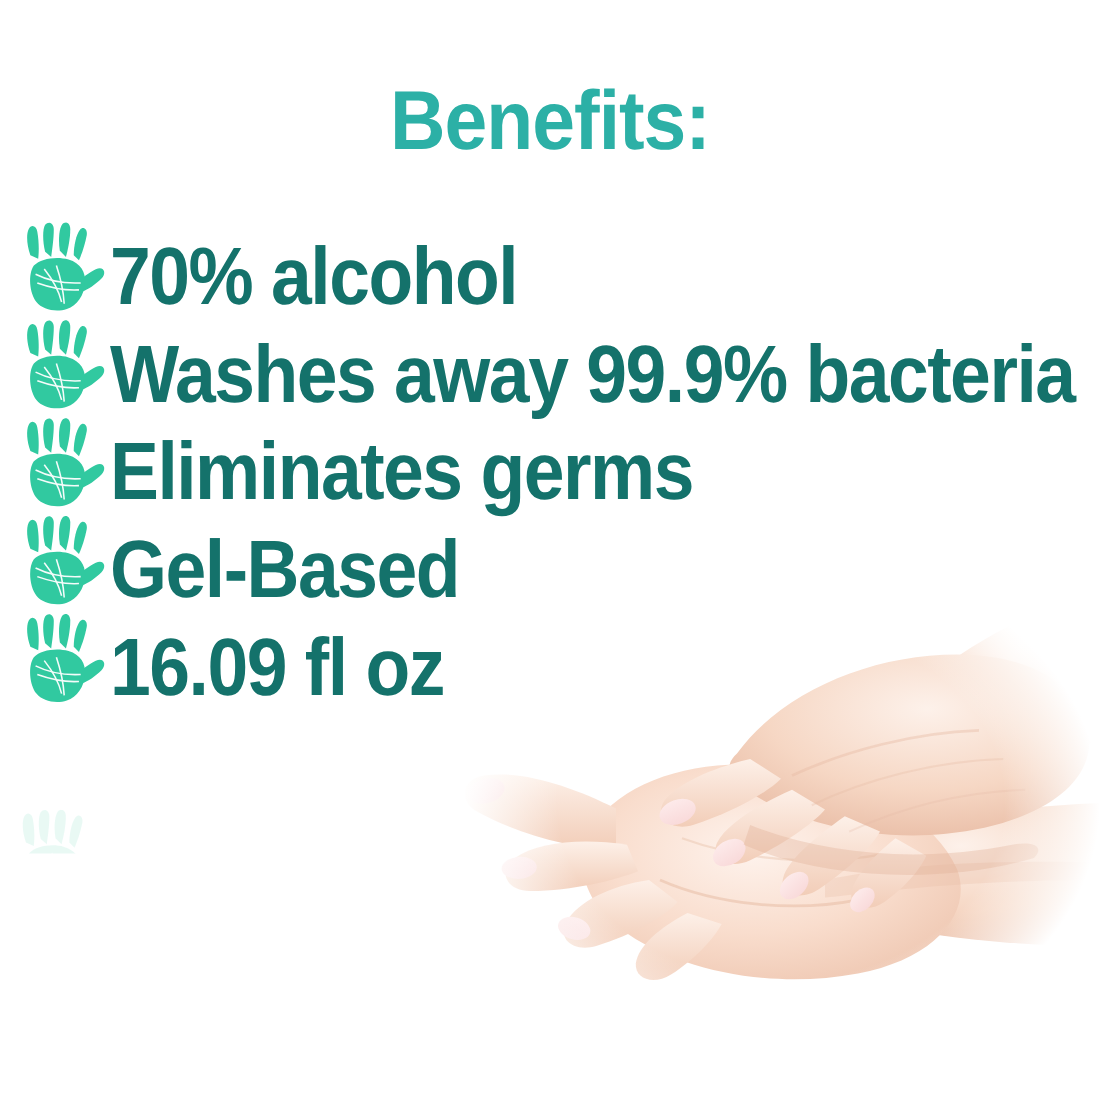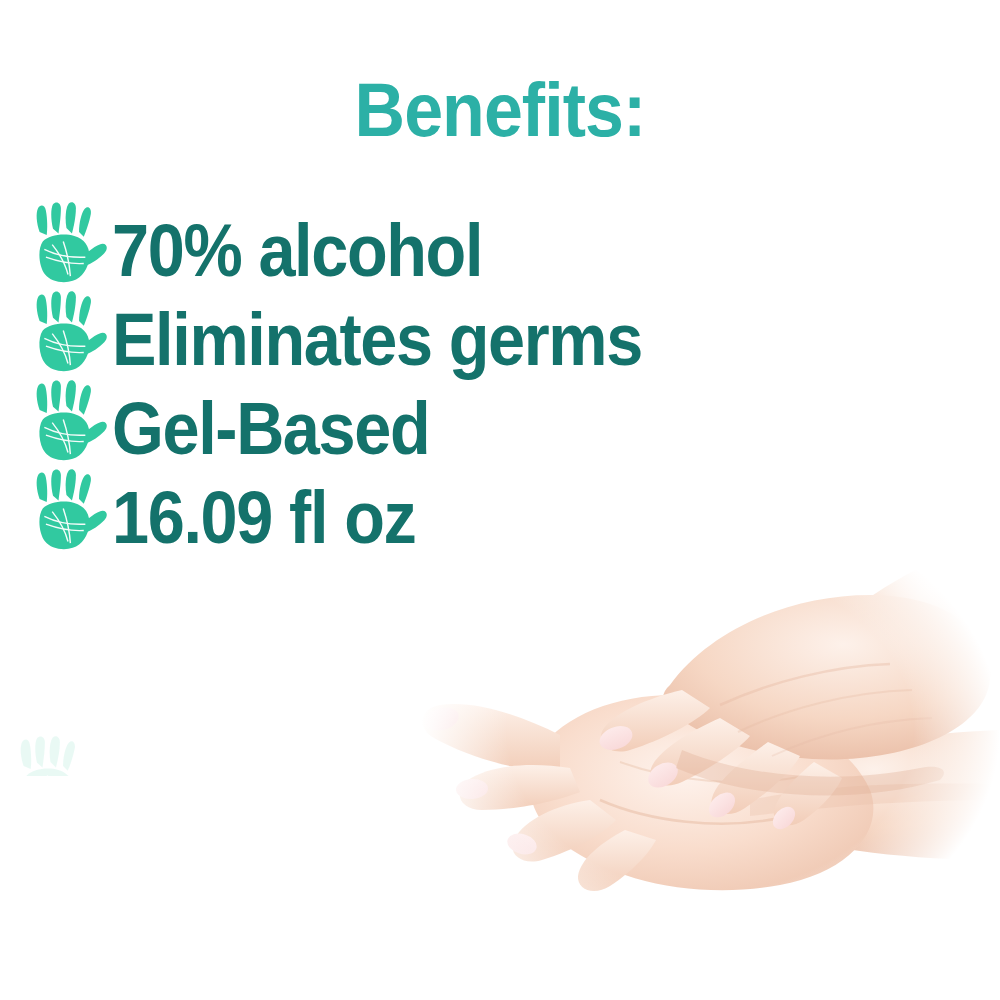--- a/index.html
+++ b/index.html
@@ -31,21 +31,21 @@
     letter-spacing: -1px;
     color: #2CB0A6;
     transform: scaleX(0.92);
     transform-origin: 50% 50%;
     white-space: nowrap;
   }
 
   
   #benefits {
     position: absolute;
-    left: 16px;
+    left: 4px;
     top: 206px;
     width: 952px;
   }
   .benefit-row {
     position: relative;
     height: 89px;
     display: flex;
     align-items: center;
   }
   .hand-icon {
@@ -112,20 +112,39 @@
               <path d="M18 50 C 26 42, 44 39, 58 43 C 72 47, 78 58, 77 70 C 76 84, 68 96, 56 100 C 44 104, 28 101, 21 92 C 13 82, 11 60, 18 50 Z"></path>
             </g>
             <g stroke="#ffffff" stroke-width="1.8" fill="none" opacity="0.95">
               <path d="M20 60 C 34 67, 52 71, 72 70"></path>
               <path d="M22 70 C 36 75, 54 79, 70 78"></path>
               <path d="M30 54 C 38 64, 46 76, 50 92"></path>
               <path d="M44 50 C 48 62, 52 78, 53 94"></path>
             </g>
           </svg></span>
         <span class="benefit-text" style="color: rgb(20, 114, 107);">70% alcohol</span>
+      </div>
+      <div class="benefit-row">
+        <span class="hand-icon"><svg viewBox="0 0 100 104" width="80" height="82">
+            <g fill="#31C9A0">
+              <path d="M14 38 C 10 27, 9 14, 12 8 C 15 2, 21 4, 22 11 C 24 22, 24 34, 23 42 Z"></path>
+              <path d="M31 34 C 28 22, 28 8, 31 3 C 35 -2, 41 1, 41 8 C 41 20, 39 32, 38 40 Z"></path>
+              <path d="M48 33 C 46 21, 47 7, 51 2 C 55 -2, 60 1, 60 8 C 60 20, 57 32, 55 40 Z"></path>
+              <path d="M64 38 C 64 27, 67 14, 71 9 C 75 4, 80 8, 79 15 C 77 26, 73 37, 70 44 Z"></path>
+              <path d="M72 66 C 79 60, 89 53, 94 53 C 100 53, 101 60, 96 65 C 89 72, 80 78, 74 80 Z"></path>
+              <path d="M18 50 C 26 42, 44 39, 58 43 C 72 47, 78 58, 77 70 C 76 84, 68 96, 56 100 C 44 104, 28 101, 21 92 C 13 82, 11 60, 18 50 Z"></path>
+            </g>
+            <g stroke="#ffffff" stroke-width="1.8" fill="none" opacity="0.95">
+              <path d="M20 60 C 34 67, 52 71, 72 70"></path>
+              <path d="M22 70 C 36 75, 54 79, 70 78"></path>
+              <path d="M30 54 C 38 64, 46 76, 50 92"></path>
+              <path d="M44 50 C 48 62, 52 78, 53 94"></path>
+            </g>
+          </svg></span>
+        <span class="benefit-text" style="color: rgb(20, 114, 107);">Washes away 99.9% bacteria</span>
       </div>
       <div class="benefit-row">
         <span class="hand-icon"><svg viewBox="0 0 100 104" width="80" height="82">
             <g fill="#31C9A0">
               <path d="M14 38 C 10 27, 9 14, 12 8 C 15 2, 21 4, 22 11 C 24 22, 24 34, 23 42 Z"></path>
               <path d="M31 34 C 28 22, 28 8, 31 3 C 35 -2, 41 1, 41 8 C 41 20, 39 32, 38 40 Z"></path>
               <path d="M48 33 C 46 21, 47 7, 51 2 C 55 -2, 60 1, 60 8 C 60 20, 57 32, 55 40 Z"></path>
               <path d="M64 38 C 64 27, 67 14, 71 9 C 75 4, 80 8, 79 15 C 77 26, 73 37, 70 44 Z"></path>
               <path d="M72 66 C 79 60, 89 53, 94 53 C 100 53, 101 60, 96 65 C 89 72, 80 78, 74 80 Z"></path>
               <path d="M18 50 C 26 42, 44 39, 58 43 C 72 47, 78 58, 77 70 C 76 84, 68 96, 56 100 C 44 104, 28 101, 21 92 C 13 82, 11 60, 18 50 Z"></path>

